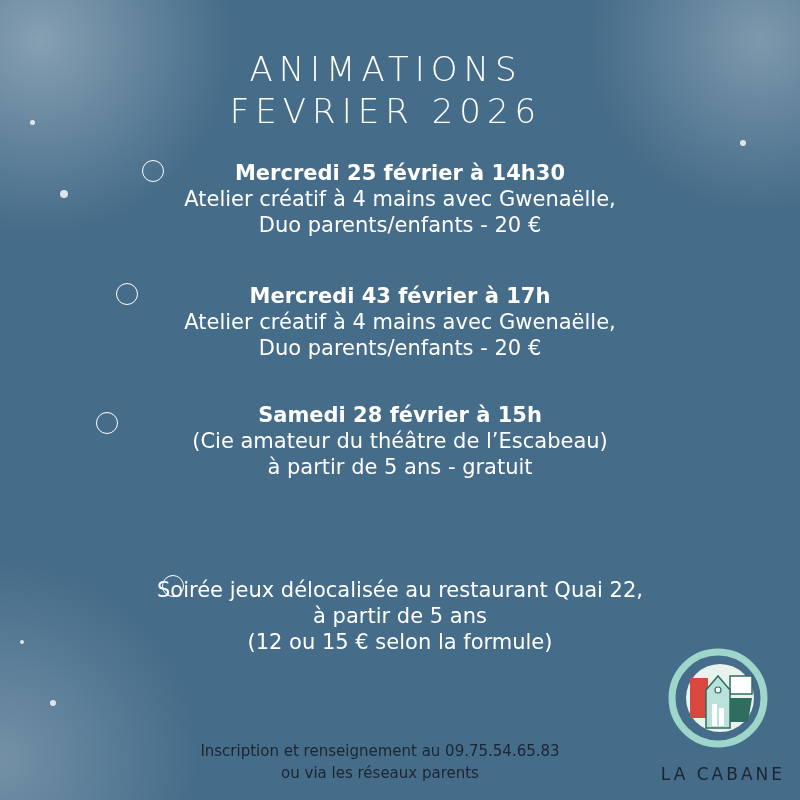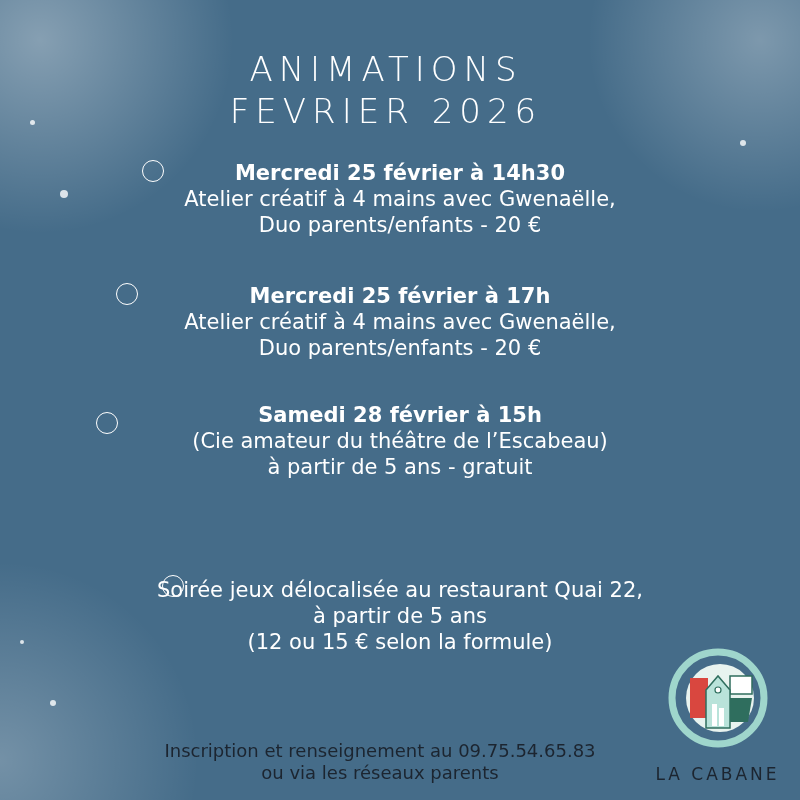--- a/index.html
+++ b/index.html
@@ -7,23 +7,23 @@
   .bg { position:absolute; inset:0; background:
       radial-gradient(circle at 5% 5%, rgba(255,255,255,0.35), transparent 18%),
       radial-gradient(circle at 95% 5%, rgba(255,255,255,0.3), transparent 16%),
       radial-gradient(circle at 0% 95%, rgba(255,255,255,0.25), transparent 18%),
       #456c89; }
   .snow { position:absolute; border-radius:50%; background:rgba(255,255,255,0.8); }
   .title { position:absolute; top:28px; left:0; width:772px; text-align:center; font-size:34px; letter-spacing:6px; line-height:42px; font-weight:300;margin-top:20px; }
   .event { position:absolute; left:0; width:800px; text-align:center; font-size:21px; line-height:26px; }
   .event .head { font-weight:bold; font-size:21px; }
   .bullet { position:absolute; width:20px; height:20px; border:1.5px solid #fff; border-radius:50%; }
-  .footer { position:absolute; top:740px; left:100px; width:560px; text-align:center; color:#1c2530; font-size:18px; line-height:22px; }
+  .footer { position:absolute; top:740px; left:100px; width:560px; text-align:center; color:#1c2530; font-size:15px; line-height:22px; }
   .logo { position:absolute; left:668px; top:648px; width:100px; height:100px; }
-  .logo-text { position:absolute; left:650px; top:764px; width:135px; text-align:center; color:#1c2530; font-size:17px; letter-spacing:3px; }
+  .logo-text { position:absolute; left:650px; top:764px; width:135px; text-align:right; color:#1c2530; font-size:17px; letter-spacing:3px; }
 </style>
 </head>
 <body>
 
 <div class="bg"></div>
 <div class="snow" style="left:60px;top:190px;width:8px;height:8px"></div>
 <div class="snow" style="left:30px;top:120px;width:5px;height:5px"></div>
 <div class="snow" style="left:740px;top:140px;width:6px;height:6px"></div>
 <div class="snow" style="left:20px;top:640px;width:4px;height:4px"></div>
 <div class="snow" style="left:50px;top:700px;width:6px;height:6px"></div>
@@ -35,21 +35,21 @@
 
 <div class="bullet" style="left:142px;top:160px"></div>
 <div class="event" style="top:160px">
   <div class="head">Mercredi 25 février à 14h30</div>
   <div>Atelier créatif à 4 mains avec Gwenaëlle,</div>
   <div>Duo parents/enfants - 20 €</div>
 </div>
 
 <div class="bullet" style="left:116px;top:283px"></div>
 <div class="event" style="top:283px">
-  <div class="head">Mercredi 25 février à 17h</div>
+  <div class="head">Mercredi 43 février à 17h</div>
   <div>Atelier créatif à 4 mains avec Gwenaëlle,</div>
   <div>Duo parents/enfants - 20 €</div>
 </div>
 
 <div class="bullet" style="left:96px;top:412px"></div>
 <div class="event" style="top:402px">
   <div class="head">Samedi 28 février à 15h</div>
   <div>(Cie amateur du théâtre de l’Escabeau)</div>
   <div>à partir de 5 ans - gratuit</div>
 </div>

